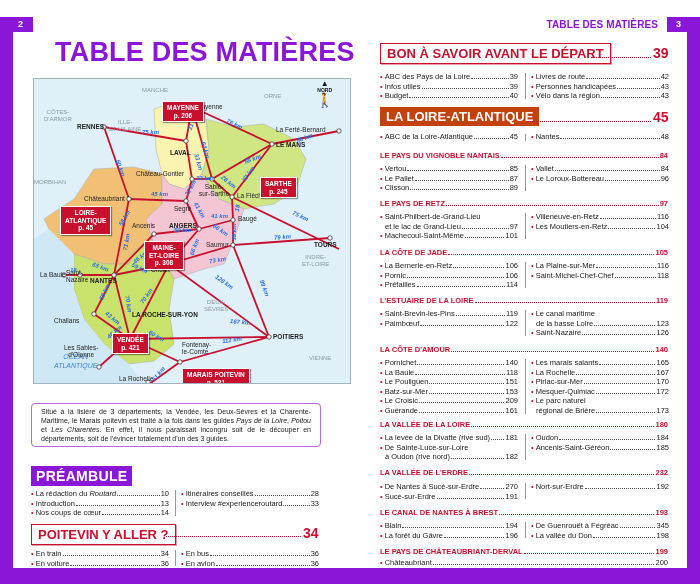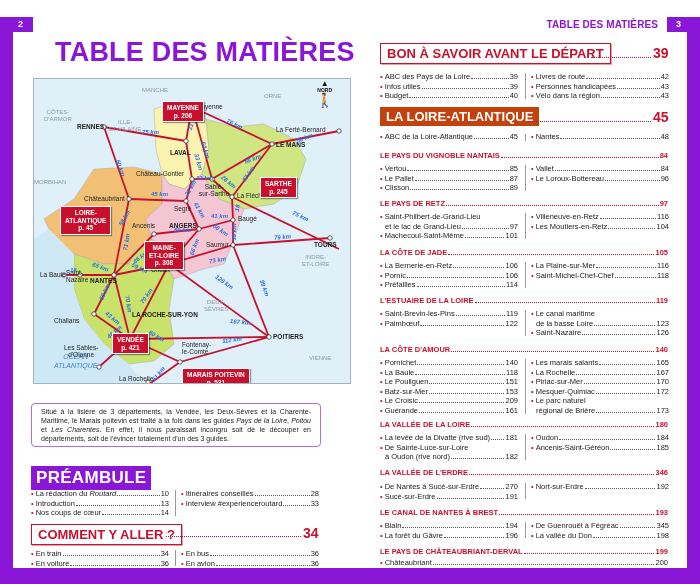--- a/index.html
+++ b/index.html
@@ -22,21 +22,21 @@
   .map-region { position: absolute; font-size: 6px; color: #8a9aa6; text-align: center; white-space: nowrap; line-height: 7px; }
   .map-ocean { position: absolute; font-size: 7px; color: #3c86d8; font-style: italic; text-align: center; line-height: 9px; }
   .map-km { position: absolute; font-size: 6px; color: #2a6fe0; font-weight: bold; font-style: italic; white-space: nowrap; }
   .dept-box { position: absolute; background: #c8102e; color: #fff; font-size: 6.5px; font-weight: bold; text-align: center; line-height: 7.5px; padding: 2px 4px; border: 1px solid #fff; box-shadow: 1px 1px 1px rgba(0,0,0,0.4); white-space: nowrap; }
   .north { position: absolute; left: 282px; top: 2px; font-size: 5px; font-weight: bold; color: #111; text-align: center; }
 
   
   .note { position: absolute; left: 31px; top: 403px; width: 290px; border: 1px solid #b56be6; border-radius: 4px; padding: 3px 9px; font-size: 7px; line-height: 9px; color: #222; text-align: justify; }
 
   
-  .preambule-badge { position: absolute; left: 31px; top: 466px; background: #8a16d8; color: #fff; font-weight: bold; font-size: 17px; padding: 2px 5px; letter-spacing: 0.3px; }
+  .preambule-badge { position: absolute; left: 31px; top: 466px; background: #8a16d8; color: #fff; font-weight: bold; font-size: 14px; padding: 2px 5px; letter-spacing: 0.3px; }
   .list { position: absolute; font-size: 7.5px; line-height: 9.5px; color: #222; }
   .list .row { display: flex; white-space: nowrap; }
   .list .bullet { color: #c8102e; margin-right: 2px; }
   .list .label { flex: 0 0 auto; }
   .list .dots { flex: 1 1 auto; border-bottom: 1px dotted #555; margin: 0 1px 2.5px 1px; }
   .list .page { flex: 0 0 auto; }
   .list .indent { padding-left: 5px; }
   .col-sep { position: absolute; width: 1px; background: #999; }
 
   .boxed-title { position: absolute; border: 1px solid #c8102e; color: #c8102e; font-weight: bold; padding: 2px 6px; background: #fff; box-shadow: 1px 1px 0 #e8a0aa; }
@@ -288,21 +288,21 @@
       <span class="page">28</span>
     </div>
   <div class="row">
       <span class="bullet">•</span>
       <span class="label">Interview #experienceroutard</span>
       <span class="dots"></span>
       <span class="page">33</span>
     </div>
 </div>
 
-<div class="boxed-title" style="left:31px;top:524px;font-size:13px;">COMMENT Y ALLER ?</div>
+<div class="boxed-title" style="left:31px;top:524px;font-size:13px;">POITEVIN Y ALLER ?</div>
 <div class="title-dots" style="left:166px;top:536px;width:135px;"></div>
 <div class="title-page" style="left:303px;top:525px;font-size:14px;">34</div>
 <div class="list" style="left:31px;top:549px;width:138px;">
   <div class="row">
       <span class="bullet">•</span>
       <span class="label">En train</span>
       <span class="dots"></span>
       <span class="page">34</span>
     </div>
   <div class="row">
@@ -666,21 +666,21 @@
       <span class="bullet">•</span>
       <span class="label">Ancenis-Saint-Géréon</span>
       <span class="dots"></span>
       <span class="page">185</span>
     </div>
 </div>
 
 <div class="sub-head" style="top:468px;">
     <span>LA VALLÉE DE L'ERDRE</span>
     <span class="dots"></span>
-    <span>346</span>
+    <span>232</span>
   </div>
 <div class="list" style="left:380px;top:482px;width:138px;">
   <div class="row">
       <span class="bullet">•</span>
       <span class="label">De Nantes à Sucé-sur-Erdre</span>
       <span class="dots"></span>
       <span class="page">270</span>
     </div>
   <div class="row">
       <span class="bullet">•</span>

